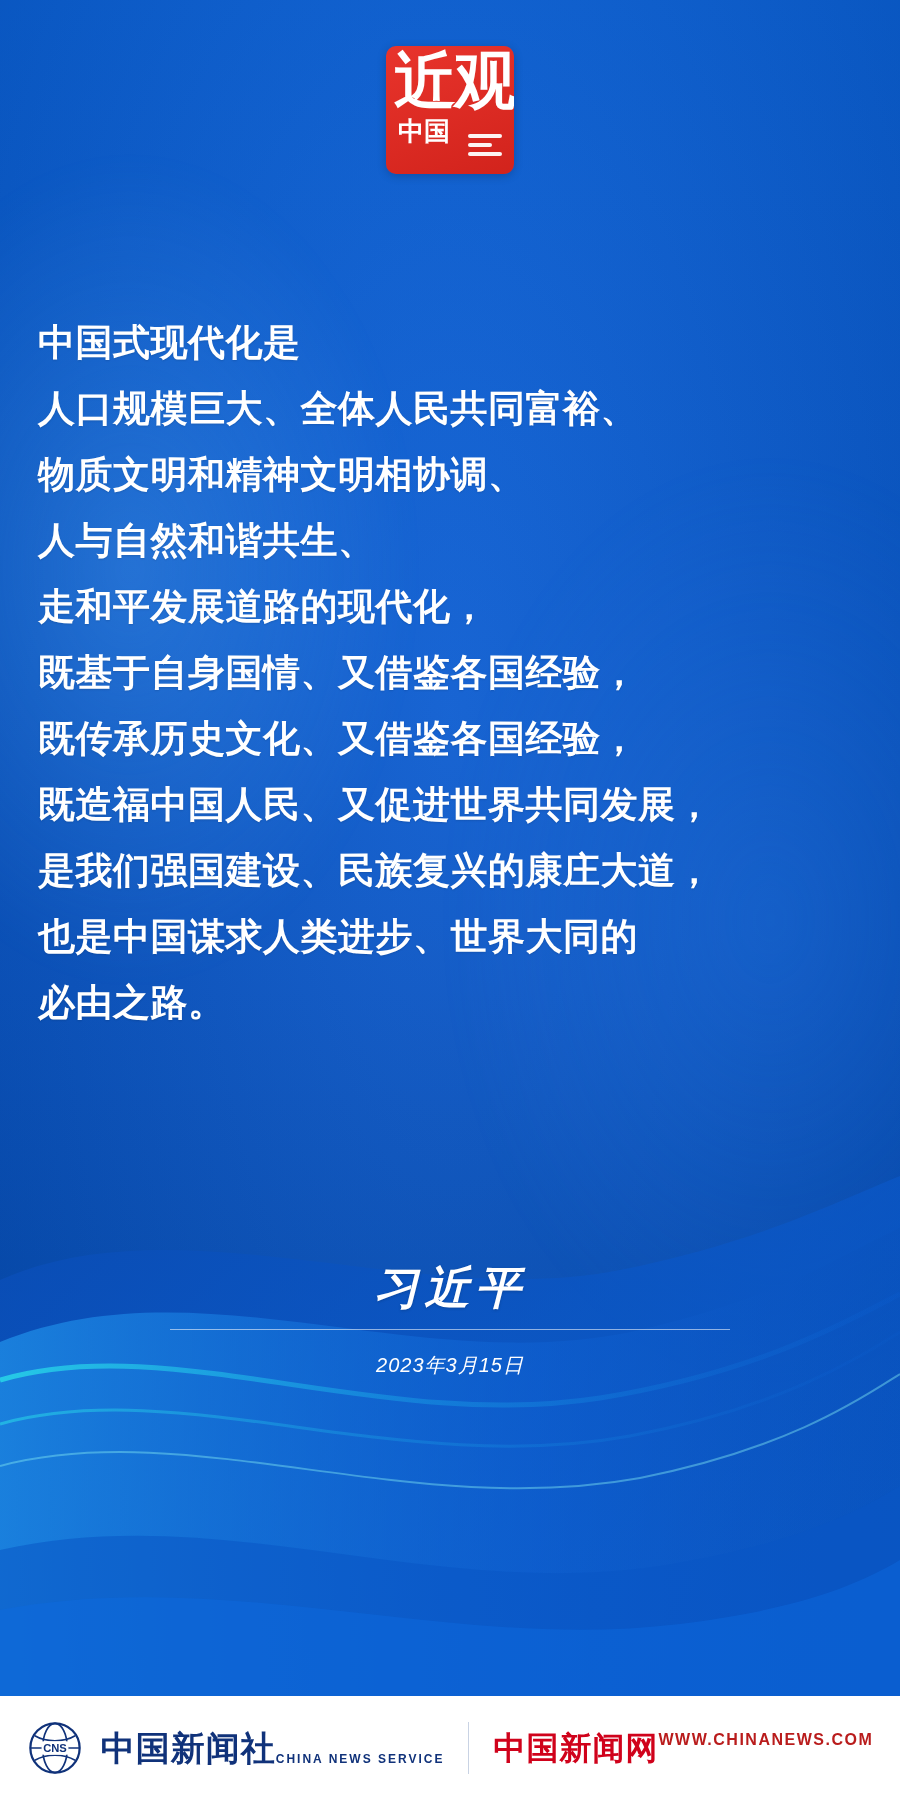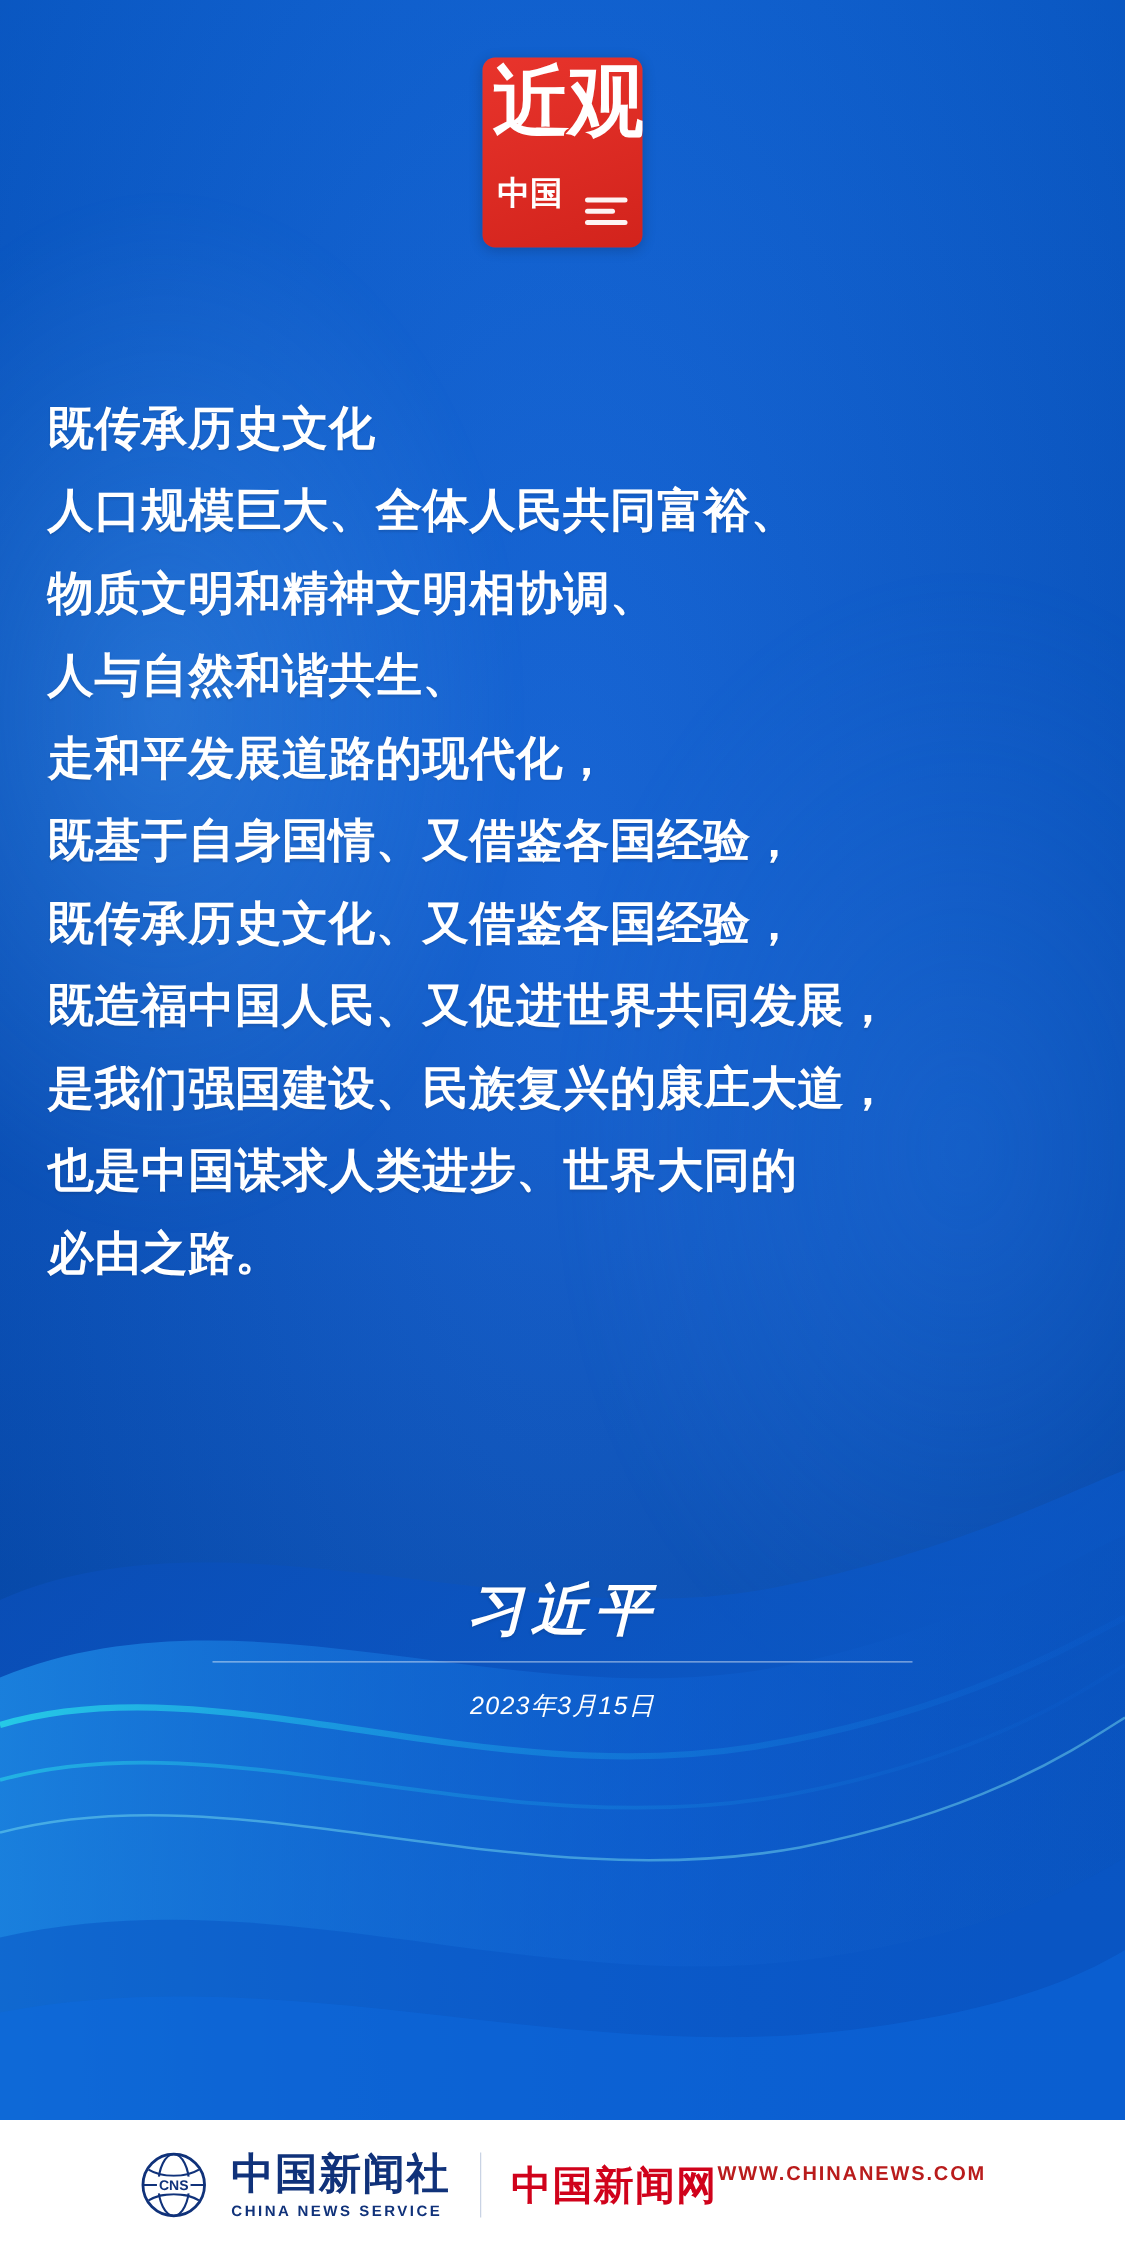--- a/index.html
+++ b/index.html
@@ -64,21 +64,21 @@
     position: absolute;
     top: 46px;
     left: 0;
     right: 0;
     display: flex;
     justify-content: center;
   }
   .logo {
     position: relative;
     width: 128px;
-    height: 152px;
+    height: 128px;
     border-radius: 10px;
     background: linear-gradient(160deg, #e8342c 0%, #d2231c 100%);
     box-shadow: 0 2px 10px rgba(0,0,0,0.20);
     overflow: hidden;
   }
   .logo-big {
     position: absolute;
     top: 4px;
     left: 8px;
     font-size: 62px;
@@ -185,22 +185,22 @@
     justify-content: center;
     gap: 18px;
   }
   .cns-globe {
     width: 56px;
     height: 56px;
     flex: 0 0 auto;
   }
   .cns-block {
     display: flex;
-    flex-direction: column;
-    align-items: flex-start;
+    flex-direction: row;
+    align-items: flex-end;
     line-height: 1;
   }
   .cns-cn {
     font-size: 34px;
     font-weight: 700;
     color: #10327a;
     letter-spacing: 1px;
     font-family: "DejaVu Serif", "Liberation Serif", serif;
   }
   .cns-en {
@@ -281,21 +281,21 @@
       <div class="logo-small">中国</div>
       <div class="logo-mark">
         <span></span>
           <span></span>
           <span></span>
       </div>
     </div>
   </div>
 
   <div class="quote">
-    <div class="quote-line">既传承历史文化</div>
+    <div class="quote-line">中国式现代化是</div>
     <div class="quote-line">人口规模巨大、全体人民共同富裕、</div>
     <div class="quote-line">物质文明和精神文明相协调、</div>
     <div class="quote-line">人与自然和谐共生、</div>
     <div class="quote-line">走和平发展道路的现代化，</div>
     <div class="quote-line">既基于自身国情、又借鉴各国经验，</div>
     <div class="quote-line">既传承历史文化、又借鉴各国经验，</div>
     <div class="quote-line">既造福中国人民、又促进世界共同发展，</div>
     <div class="quote-line">是我们强国建设、民族复兴的康庄大道，</div>
     <div class="quote-line">也是中国谋求人类进步、世界大同的</div>
     <div class="quote-line">必由之路。</div>

